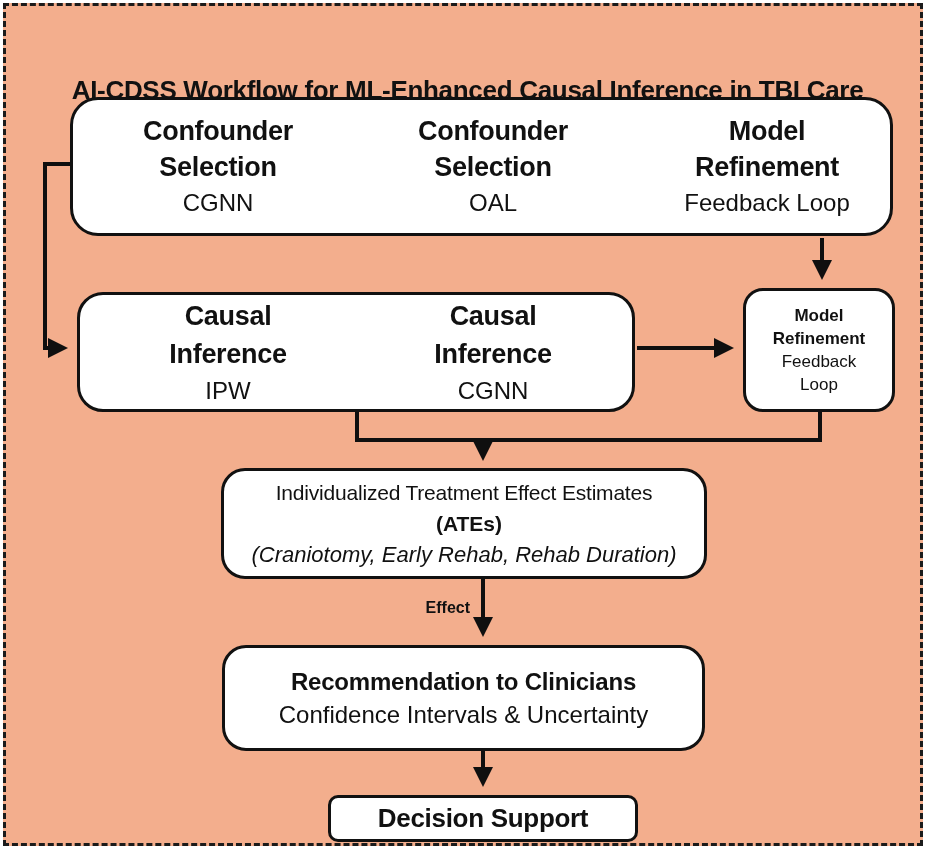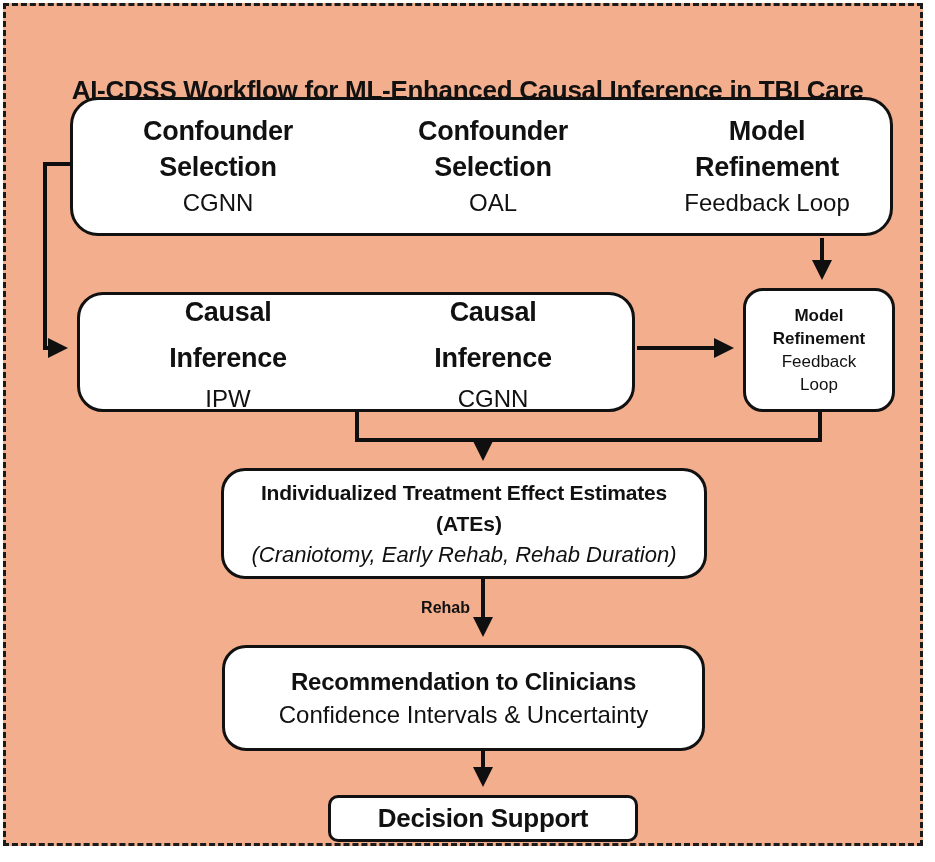--- a/index.html
+++ b/index.html
@@ -18,35 +18,35 @@
   svg.connectors{position:absolute;left:0;top:0;z-index:2;pointer-events:none;}
   .node{
     position:absolute;background:#ffffff;border:3px solid #111;box-sizing:border-box;z-index:3;
   }
   .col{
     position:absolute;top:0;bottom:0;display:flex;flex-direction:column;
     justify-content:center;text-align:center;
   }
   .step-name{font-size:27px;font-weight:bold;line-height:36px;letter-spacing:-0.3px;}
   .step-method{font-size:24px;line-height:36px;}
-  .mid .step-name{line-height:46px;}
+  .mid .step-name{line-height:38px;}
   .mid .step-method{line-height:35px;}
   #top-box{left:70px;top:97px;width:823px;height:139px;border-radius:28px;}
   #mid-box{left:77px;top:292px;width:558px;height:120px;border-radius:26px;}
   #side-box{
     left:743px;top:288px;width:152px;height:124px;border-radius:20px;
     display:flex;flex-direction:column;justify-content:center;text-align:center;
   }
   #side-box .side-name{font-size:17px;font-weight:bold;line-height:23px;max-width:112px;margin:0 auto;}
   #side-box .side-method{font-size:17px;line-height:23px;max-width:80px;margin:0 auto;}
   #ate-box{
     left:221px;top:468px;width:486px;height:111px;border-radius:24px;
     display:flex;flex-direction:column;justify-content:center;text-align:center;
   }
-  #ate-box .l1{font-size:21px;font-weight:bold;line-height:31px;white-space:nowrap;letter-spacing:-0.2px;}
+  #ate-box .l1{font-size:21px;font-weight:normal;line-height:31px;white-space:nowrap;letter-spacing:-0.2px;}
   #ate-box .l2{font-size:21px;font-weight:bold;line-height:31px;padding-left:10px;}
   #ate-box .l3{font-size:22px;line-height:31px;white-space:nowrap;font-style:italic;}
   #rec-box{
     left:222px;top:645px;width:483px;height:106px;border-radius:24px;
     display:flex;flex-direction:column;justify-content:center;text-align:center;
   }
   #rec-box .l1{font-size:24px;font-weight:bold;line-height:33px;letter-spacing:-0.2px;}
   #rec-box .l2{font-size:24px;line-height:33px;}
   #decision-box{
     left:328px;top:795px;width:310px;height:47px;border-radius:10px;
@@ -116,21 +116,21 @@
     <div class="side-name">Model Refinement</div>
     <div class="side-method">Feedback Loop</div>
   </div>
 
   <div class="node" id="ate-box">
     <div class="l1">Individualized Treatment Effect Estimates</div>
     <div class="l2">(ATEs)</div>
     <div class="l3">(Craniotomy, Early Rehab, Rehab Duration)</div>
   </div>
 
-  <div id="output-label">Rehab</div>
+  <div id="output-label">Effect</div>
 
   <div class="node" id="rec-box">
     <div class="l1">Recommendation to Clinicians</div>
     <div class="l2">Confidence Intervals &amp; Uncertainty</div>
   </div>
 
   <div class="node" id="decision-box">
     <span>Decision Support</span>
   </div>
 </div>

